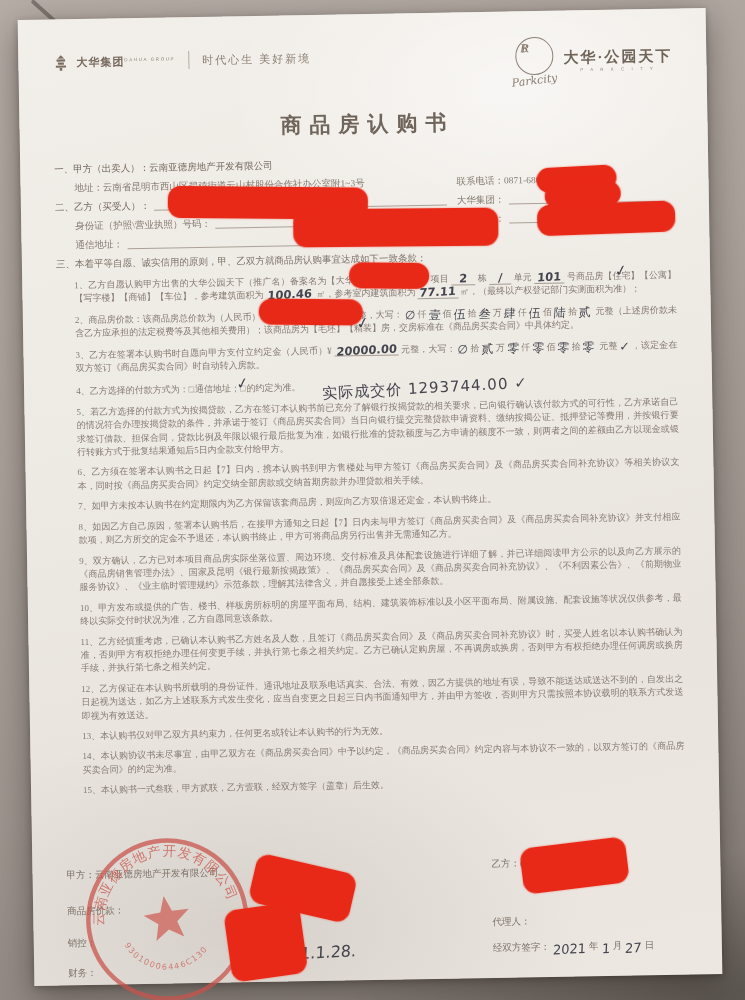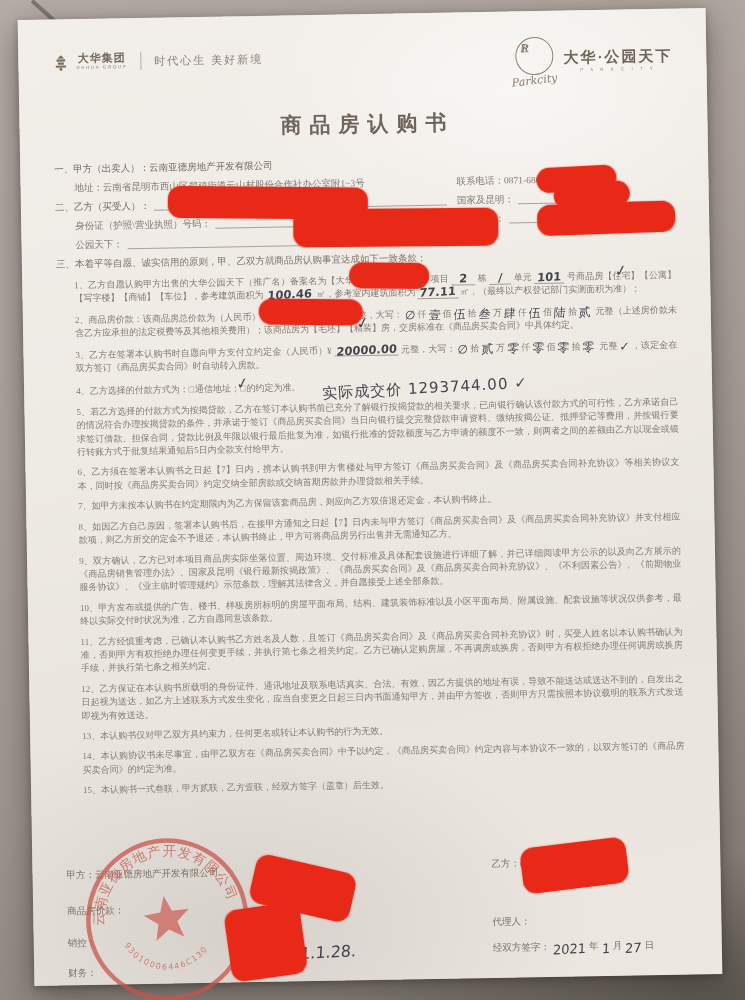--- a/index.html
+++ b/index.html
@@ -12,21 +12,21 @@
     background:
       radial-gradient(ellipse 420px 260px at 72% 8%, rgba(255,255,255,.55), rgba(255,255,255,0) 70%),
       radial-gradient(ellipse 500px 300px at 30% 95%, rgba(120,110,100,.18), rgba(120,110,100,0) 70%),
       linear-gradient(168deg,#f2eee9 0%,#eeeae4 38%,#e9e4de 68%,#ece7e1 100%);
     transform:rotate(-1deg);box-shadow:0 10px 34px rgba(30,25,20,.45), 0 2px 6px rgba(30,25,20,.3);
     padding:24px 34px;box-sizing:border-box;color:#847a71;}
   
   .hdr{display:flex;justify-content:space-between;align-items:flex-start;height:52px;}
   .hdr-left{display:flex;align-items:center;gap:7px;margin-top:10px;}
   .logo-ico{width:17px;height:17px;flex:0 0 auto;}
-  .logo-txt{display:flex;flex-direction:column;line-height:1;text-align:center;}
+  .logo-txt{display:flex;flex-direction:row;line-height:1;text-align:center;}
   .logo-txt b{font-size:11px;color:#77695d;letter-spacing:1px;font-family:"Liberation Sans",sans-serif;}
   .logo-txt small{font-size:4.5px;color:#8d8075;letter-spacing:1.6px;font-family:"Liberation Sans",sans-serif;margin-top:2px;}
   .hsep{width:1px;height:18px;background:#b5aca2;margin:0 6px;}
   .slogan{font-size:11px;color:#8b7f74;letter-spacing:2px;font-family:"Liberation Sans",sans-serif;}
   .hdr-right{display:flex;align-items:center;gap:8px;margin-top:2px;}
   .monogram{width:44px;height:50px;position:relative;}
   .monogram .ring{position:absolute;left:4px;top:0;width:36px;height:36px;border:1.5px solid #8d8175;
     border-radius:50%;}
   .monogram .mg{position:absolute;left:9px;top:4px;font-size:12px;font-style:italic;color:#86796d;
     font-family:Liberation Serif, serif;letter-spacing:-6px;}
@@ -142,21 +142,21 @@
         </span>
       </div>
       <div class="prow">
         <span class="cell-l">
           <span class="strong">二、乙方（买受人）：</span>
           <span class="blankline">
             <i class="redact r-name"></i>
           </span>
         </span>
         <span class="cell-r">
-          <span>国家及昆明：</span>
+          <span>大华集团：</span>
           <span class="blankline">
             <i class="redact r-visit"></i>
           </span>
         </span>
       </div>
       <div class="prow">
         <span class="cell-l indent">
           <span>身份证（护照\营业执照）号码：</span>
           <span class="blankline">
             <i class="redact r-id"></i>
@@ -164,21 +164,21 @@
         </span>
         <span class="cell-r">
           <span>联系电话：</span>
           <span class="blankline">
             <i class="redact r-phone2"></i>
           </span>
         </span>
       </div>
       <div class="prow">
         <span class="cell-l indent">
-          <span>公园天下：</span>
+          <span>通信地址：</span>
           <span class="blankline" style="max-width:330px"></span>
         </span>
       </div>
     </div>
 
     <div class="intro strong">三、本着平等自愿、诚实信用的原则，甲、乙双方就商品房认购事宜达成如下一致条款：</div>
 
     <div id="clauses">
         <div class="clause"><span class="pr">1、乙方自愿认购甲方出售的大华公园天下（推广名）备案名为【大华·</span><span class="gap" style="width: 64px;"><i class="redact"></i></span><span class="pr">】项目 </span><span class="ublank" style="min-width: 20px;"><b class="hw">2</b></span><span class="pr"> 栋 </span><span class="ublank" style="min-width: 18px;"><b class="hw">/</b></span><span class="pr"> 单元 </span><span class="ublank" style="min-width: 26px;"><b class="hw">101</b></span><span class="pr"> 号商品房</span><span class="ckwrap pr">【住宅】<i class="ckmark">✓</i></span><span class="pr">【公寓】【写字楼】【商铺】【车位】，参考建筑面积为 </span><span class="ublank" style="min-width: 38px;"><b class="hw">100.46</b></span><span class="pr"> ㎡，参考室内建筑面积为 </span><span class="ublank" style="min-width: 32px;"><b class="hw">77.11</b></span><span class="pr"> ㎡，（最终以产权登记部门实测面积为准）；</span></div>
         <div class="clause"><span class="pr">2、商品房价款：该商品房总价款为（人民币）¥ </span><span class="gap" style="width: 88px;"><i class="redact"></i></span><span class="pr"> 整，大写：</span><span class="hw cap">∅</span><span class="pr">仟</span><span class="hw cap">壹</span><span class="pr">佰</span><span class="hw cap">伍</span><span class="pr">拾</span><span class="hw cap">叁</span><span class="pr">万</span><span class="hw cap">肆</span><span class="pr">仟</span><span class="hw cap">伍</span><span class="pr">佰</span><span class="hw cap">陆</span><span class="pr">拾</span><span class="hw cap">贰</span><span class="pr"> 元整</span><span class="pr">（上述房价款未含乙方应承担的法定税费等及其他相关费用）；该商品房为【毛坯】</span><span class="ckwrap pr">【精装】<i class="ckmark">✓</i></span><span class="pr">房，交房标准在《商品房买卖合同》中具体约定。</span></div>

